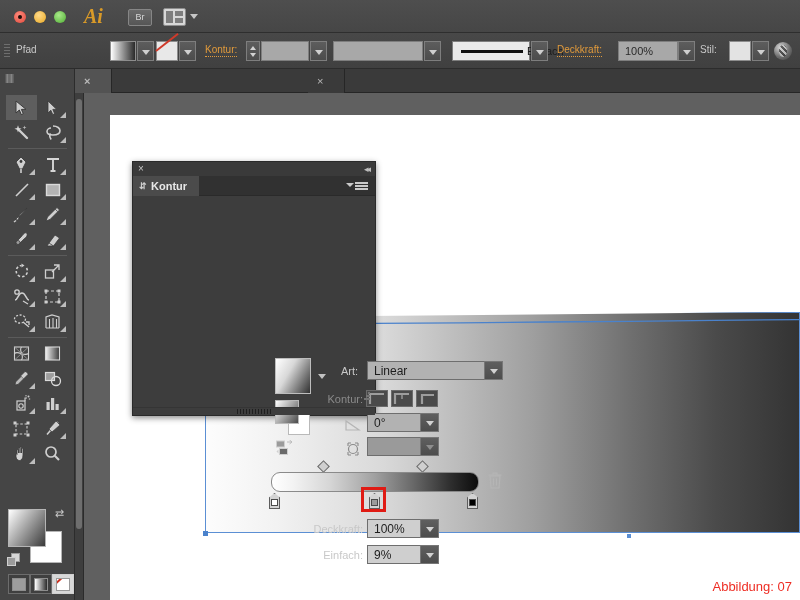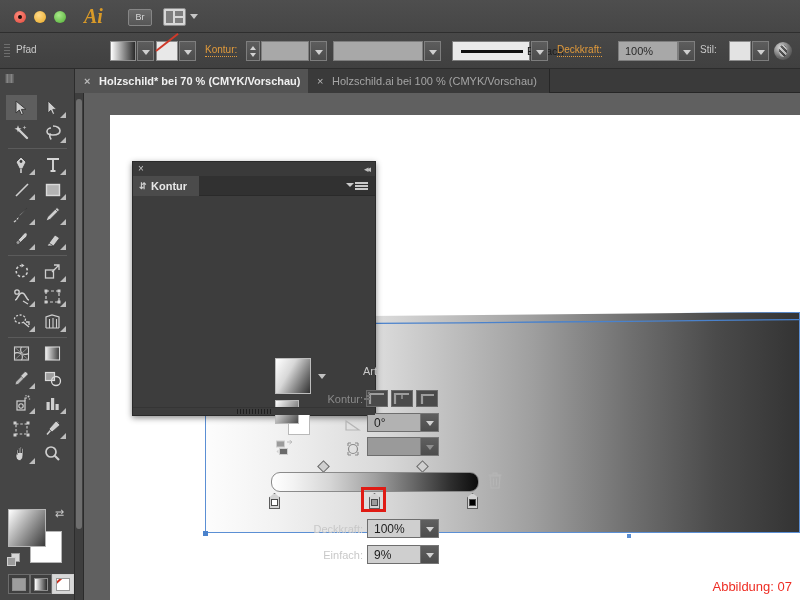--- a/index.html
+++ b/index.html
@@ -472,25 +472,23 @@
 
     <div class="cb-label" style="left:700px;">Stil:</div>
     <div class="swatch-box sw-white" style="left:729px; width:22px;"></div>
     <div class="drop-btn" style="left:752px;"></div>
     <div class="ball"></div>
   </div>
 
   <div class="tabbar">
     <div class="tab active" style="left:0;">
       <span class="x">×</span>
-      <span>Holzschild* bei 70 % (CMYK/Vorschau)</span>
     </div>
     <div class="tab inactive" style="left:233px;">
       <span class="x">×</span>
-      <span>Holzschild.ai bei 100 % (CMYK/Vorschau)</span>
     </div>
   </div>
 
   <div class="toolbar-panel">
     <div class="tp-grip">||||||</div>
 
     <div class="tools">
 
       <div class="trow">
         <div class="tool sel">
@@ -808,21 +806,25 @@
     </div>
     <div class="g-revbtn" style="position:absolute; left:143px; top:278px;">
       <svg width="20" height="16" viewBox="0 0 20 16">
         <rect x="0.5" y="1" width="8" height="6" fill="#9b9b9b" stroke="#cfcfcf" stroke-width="1"></rect>
         <path d="M11 2 L16 2 M16 2 L13.5 0 M16 2 L13.5 4" stroke="#bcbcbc" stroke-width="1"></path>
         <rect x="3.5" y="8.5" width="8" height="6" fill="#6a6a6a" stroke="#cfcfcf" stroke-width="1"></rect>
         <path d="M0.5 11.5 L2.5 9.5 L2.5 13.5 Z" fill="#cfcfcf"></path>
       </svg>
     </div>
 
-    <div class="g-label" style="left:207px; top:203px; width:40px;">Art:</div>
+    <div class="g-label" style="left:185px; top:203px; width:40px;">Art:</div>
+    <div class="g-select" style="left:234px; top:199px; width:136px;">
+      <span>Linear</span>
+      <span class="arrow"></span>
+    </div>
 
     <div class="g-label dim" style="left:176px; top:231px; width:54px;">Kontur:</div>
     <div class="kontur-btns">
       <div class="kbtn">
         <svg width="20" height="15" viewBox="0 0 20 15">
             <path d="M3 13 L3 3 L17 3" fill="none" stroke="#9d9d9d" stroke-width="2.2"></path>
           </svg>
       </div>
       <div class="kbtn">
         <svg width="20" height="15" viewBox="0 0 20 15">

